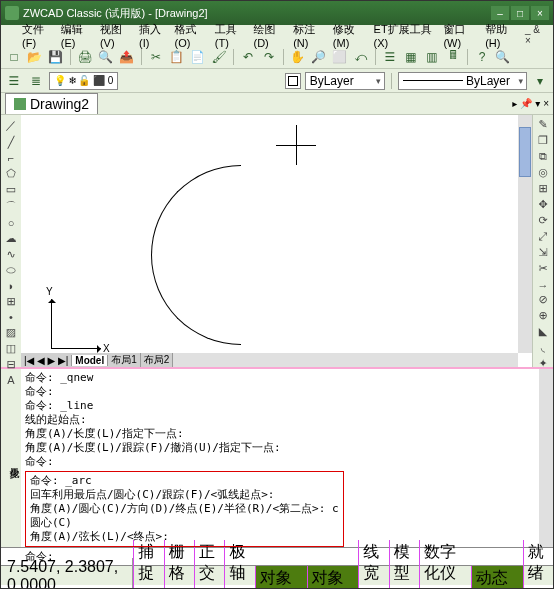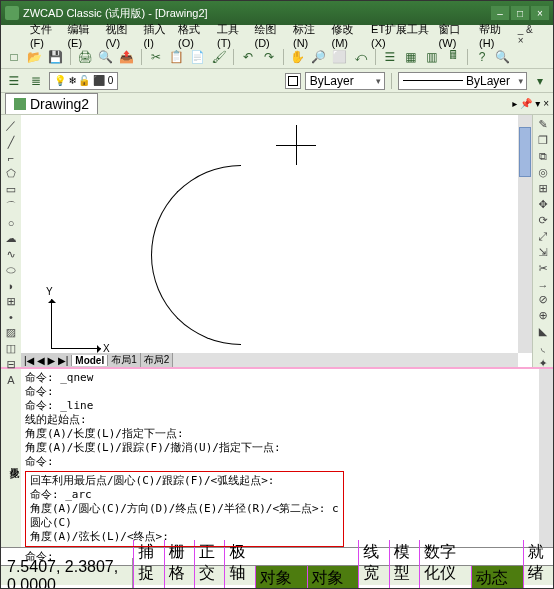--- a/index.html
+++ b/index.html
@@ -2,21 +2,21 @@
 <html><head>
 <meta charset="utf-8">
 <style>
 * { box-sizing: border-box; margin: 0; padding: 0; }
 body { font-family: "Microsoft YaHei", SimSun, sans-serif; font-size: 11px; background: #fff; width: 554px; height: 589px; overflow: hidden; position: relative; border: 1px solid #333; }
 .titlebar { background: linear-gradient(#3a7a3a, #2d5f2d); color: #fff; height: 24px; display: flex; align-items: center; padding: 0 4px; }
 .titlebar .icon { width: 14px; height: 14px; background: #5a9e5a; margin-right: 4px; border-radius: 2px; }
 .titlebar .title { flex: 1; font-size: 11px; }
 .titlebar .winbtns { display: flex; gap: 2px; }
 .titlebar .winbtns span { width: 18px; height: 14px; background: #4a8a4a; color: #fff; display: inline-flex; align-items: center; justify-content: center; font-size: 10px; cursor: pointer; }
-.menubar { background: #e8f0e0; height: 20px; display: flex; align-items: center; padding: 0 12px; font-size: 11px; }
+.menubar { background: #e8f0e0; height: 20px; display: flex; align-items: center; padding: 0 4px; font-size: 11px; }
 .menubar .spacer { width: 14px; }
 .menubar span { padding: 2px 4px; cursor: pointer; }
 .menubar .sub { margin-left: auto; font-size: 10px; color: #333; }
 .toolbar { background: #e8f0e0; height: 24px; display: flex; align-items: center; padding: 2px 4px; gap: 3px; border-bottom: 1px solid #c0c8b8; }
 .tbtn { width: 18px; height: 18px; display: inline-flex; align-items: center; justify-content: center; font-size: 12px; cursor: pointer; color: #2d5f2d; }
 .tsep { width: 1px; height: 16px; background: #b0b8a8; margin: 0 2px; }
 .proprow { background: #e8f0e0; height: 24px; display: flex; align-items: center; padding: 2px 4px; gap: 4px; border-bottom: 1px solid #c0c8b8; }
 .colorbox { width: 16px; height: 16px; background: #fff; border: 1px solid #888; position: relative; }
 .colorbox::after { content: ""; position: absolute; inset: 2px; border: 1px solid #000; }
 .dropdown { background: #fff; border: 1px solid #888; height: 18px; display: flex; align-items: center; padding: 0 16px 0 4px; position: relative; font-size: 12px; min-width: 80px; }
@@ -217,22 +217,22 @@
   <div class="cmdside">最少化</div>
   <div class="cmdtext">
     <div>命令: _qnew</div>
     <div>命令:</div>
     <div>命令: _line</div>
     <div>线的起始点:</div>
     <div>角度(A)/长度(L)/指定下一点:</div>
     <div>角度(A)/长度(L)/跟踪(F)/撤消(U)/指定下一点:</div>
     <div>命令:</div>
     <div class="hl">
+      <div>命令: _arc</div>
       <div>回车利用最后点/圆心(C)/跟踪(F)/&lt;弧线起点&gt;:</div>
-      <div>命令: _arc</div>
       <div>角度(A)/圆心(C)/方向(D)/终点(E)/半径(R)/&lt;第二点&gt;: c</div>
       <div>圆心(C)</div>
       <div>角度(A)/弦长(L)/&lt;终点&gt;:</div>
     </div>
   </div>
   <div class="cmdscroll"></div>
 </div>
 
 <div class="cmdline">
   <span class="pbar"></span>

